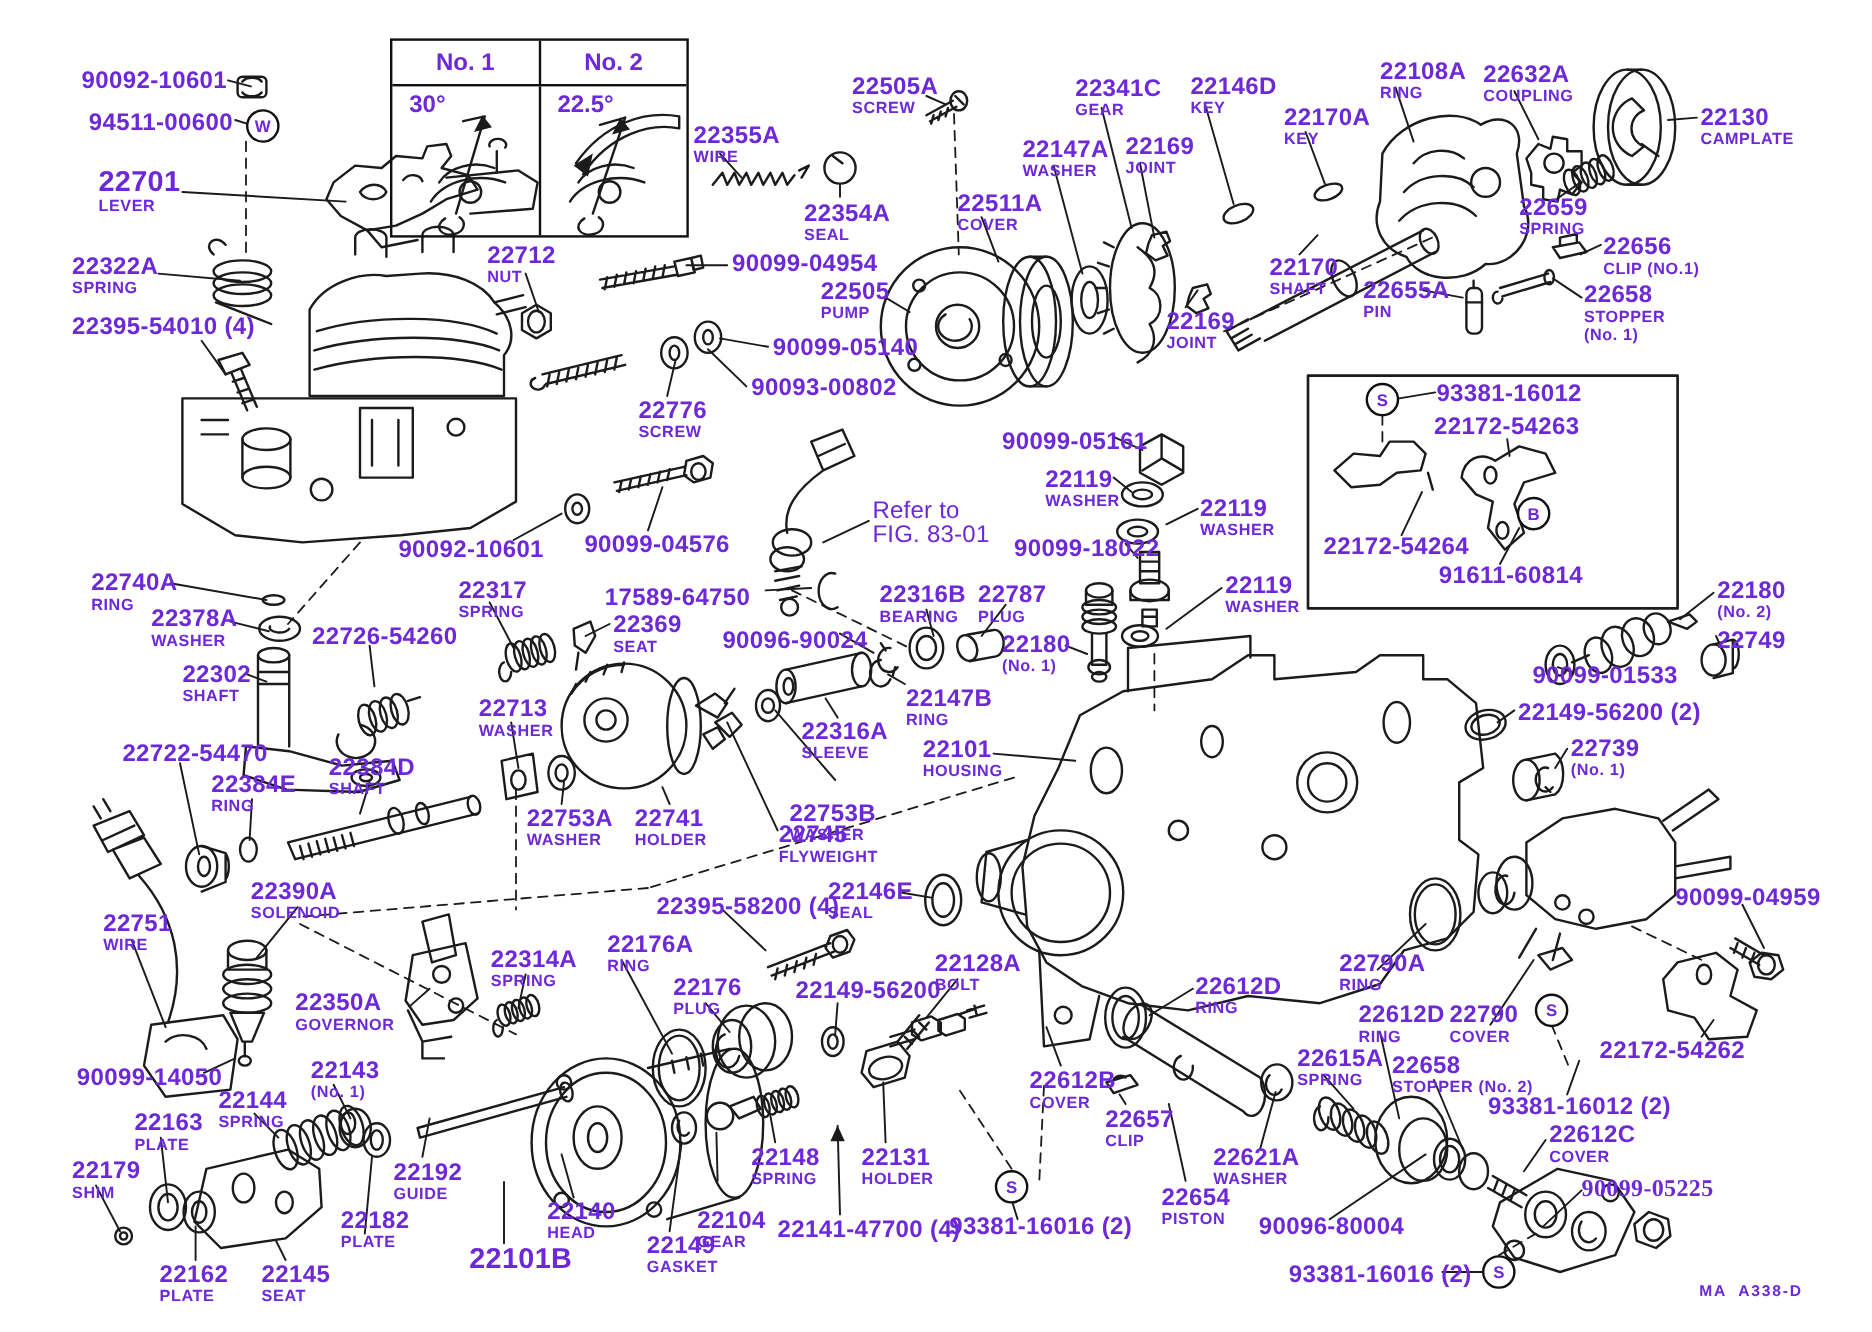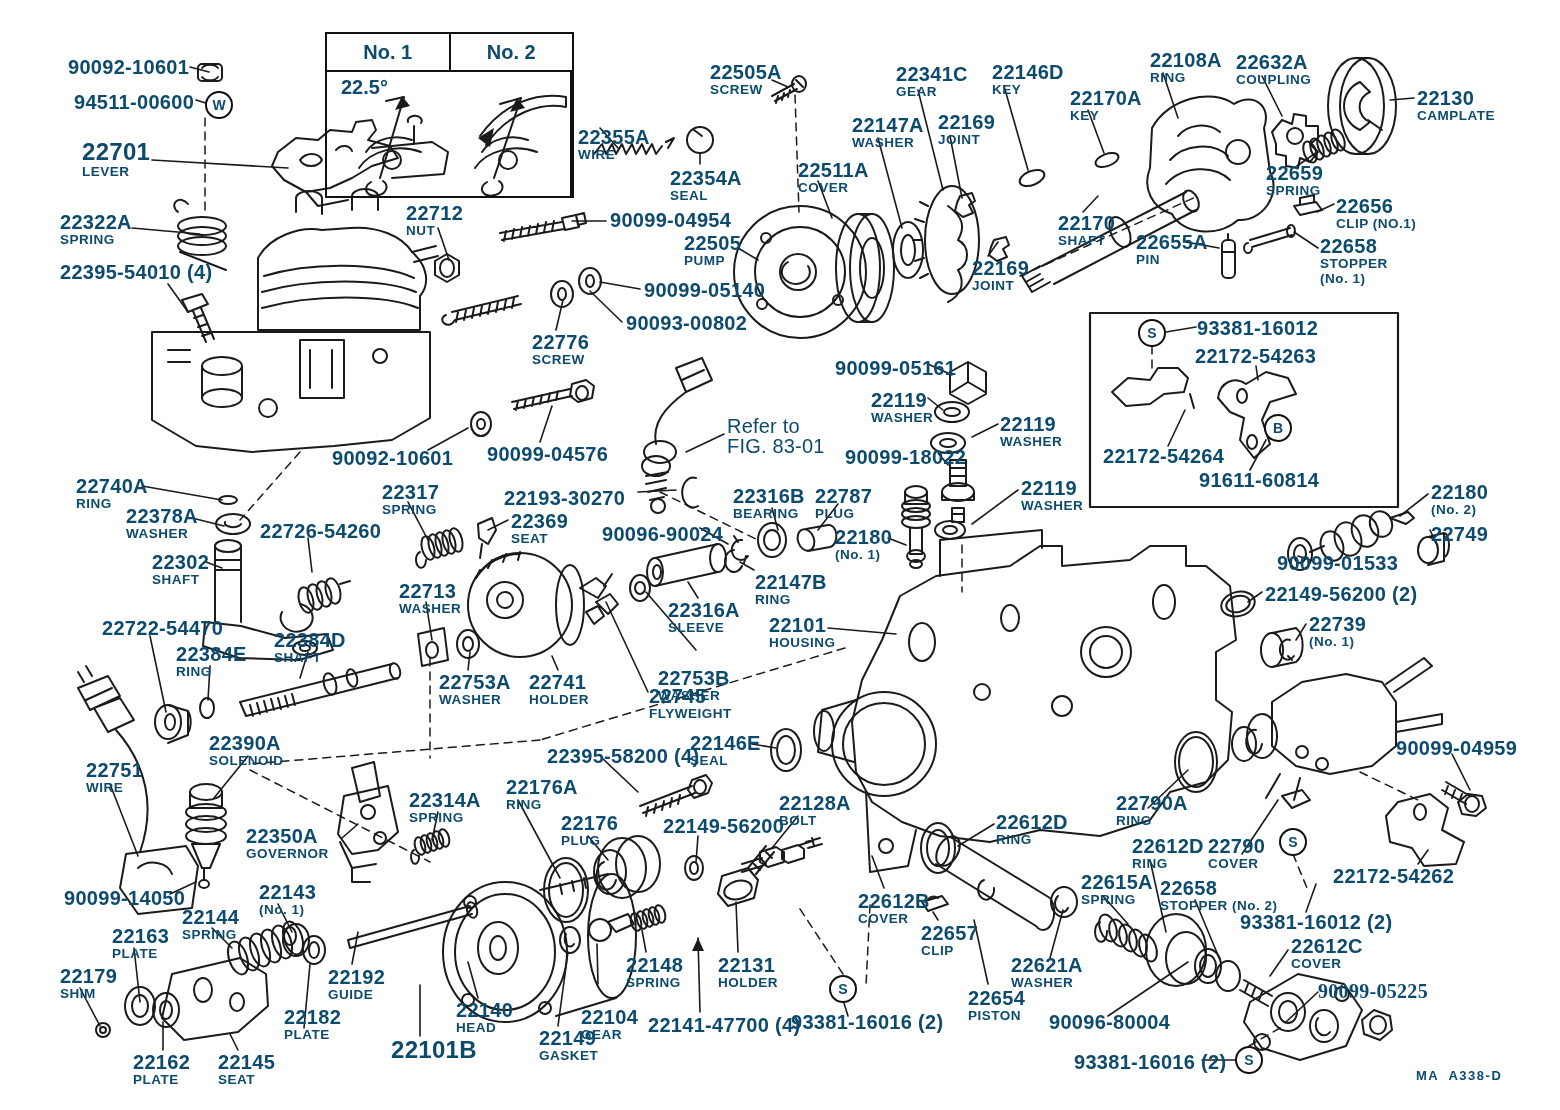--- a/index.html
+++ b/index.html
@@ -1,17 +1,17 @@
 <!DOCTYPE html>
 <html><head>
 <meta charset="utf-8">
 <style>
   html,body{margin:0;padding:0;background:#ffffff}
   #canvas{position:relative;width:1560px;height:1110px;background:#ffffff;overflow:hidden;
-          font-family:"Liberation Sans",sans-serif;color:#0c4a6e}
+          font-family:"Liberation Sans",sans-serif;color:#6d28d9}
   svg{position:absolute;left:0;top:0}
   .plabel{position:absolute;line-height:1.02;white-space:nowrap;z-index:3}
   .pnum{font-size:20px;font-weight:700;letter-spacing:.3px}
   .psub{font-size:13.5px;font-weight:700;letter-spacing:.5px;margin-top:1px}
   .plabel.big .pnum{font-size:24px}
   .plabel.note .pnum,.plabel.note .psub{font-size:20px;font-weight:400;letter-spacing:.2px;margin:0}
   .marker{position:absolute;width:24px;height:24px;border:2.2px solid #101010;border-radius:50%;
           display:flex;align-items:center;justify-content:center;font-size:14px;font-weight:700;
           transform:translate(-50%,-50%);background:#fff;z-index:3}
   .inset{position:absolute;left:325px;top:32px;width:245px;height:162px;border:2.5px solid #101010;
@@ -421,20 +421,21 @@
       </g>
     </g>
   </svg>
 
   <div class="inset">
     <div class="rowh">
       <div class="cell">No. 1</div>
       <div class="cell">No. 2</div>
     </div>
     <div class="rowb">
+      <div class="cell">30°</div>
       <div class="cell">22.5°</div>
     </div>
   </div>
 
   <div>
       <div class="plabel" style="left: 68px; top: 57px;">
         <div class="pnum">90092-10601</div>
       </div>
       <div class="plabel" style="left: 74px; top: 92px;">
         <div class="pnum">94511-00600</div>
@@ -447,21 +448,21 @@
         <div class="pnum">22322A</div>
         <div class="psub">SPRING</div>
       </div>
       <div class="plabel" style="left: 60px; top: 262px;">
         <div class="pnum">22395-54010 (4)</div>
       </div>
       <div class="plabel" style="left: 406px; top: 203px;">
         <div class="pnum">22712</div>
         <div class="psub">NUT</div>
       </div>
-      <div class="plabel" style="left: 578px; top: 103px; margin-top: 24px;">
+      <div class="plabel" style="left: 578px; top: 103px;">
         <div class="pnum">22355A</div>
         <div class="psub">WIRE</div>
       </div>
       <div class="plabel" style="left: 670px; top: 168px;">
         <div class="pnum">22354A</div>
         <div class="psub">SEAL</div>
       </div>
       <div class="plabel" style="left: 610px; top: 210px;">
         <div class="pnum">90099-04954</div>
       </div>
@@ -614,21 +615,21 @@
       </div>
       <div class="plabel" style="left: 152px; top: 552px;">
         <div class="pnum">22302</div>
         <div class="psub">SHAFT</div>
       </div>
       <div class="plabel" style="left: 382px; top: 482px;">
         <div class="pnum">22317</div>
         <div class="psub">SPRING</div>
       </div>
       <div class="plabel" style="left: 504px; top: 488px;">
-        <div class="pnum">22193-30270</div>
+        <div class="pnum">17589-64750</div>
       </div>
       <div class="plabel" style="left: 511px; top: 511px;">
         <div class="pnum">22369</div>
         <div class="psub">SEAT</div>
       </div>
       <div class="plabel" style="left: 602px; top: 524px;">
         <div class="pnum">90096-90024</div>
       </div>
       <div class="plabel" style="left: 733px; top: 486px;">
         <div class="pnum">22316B</div>

